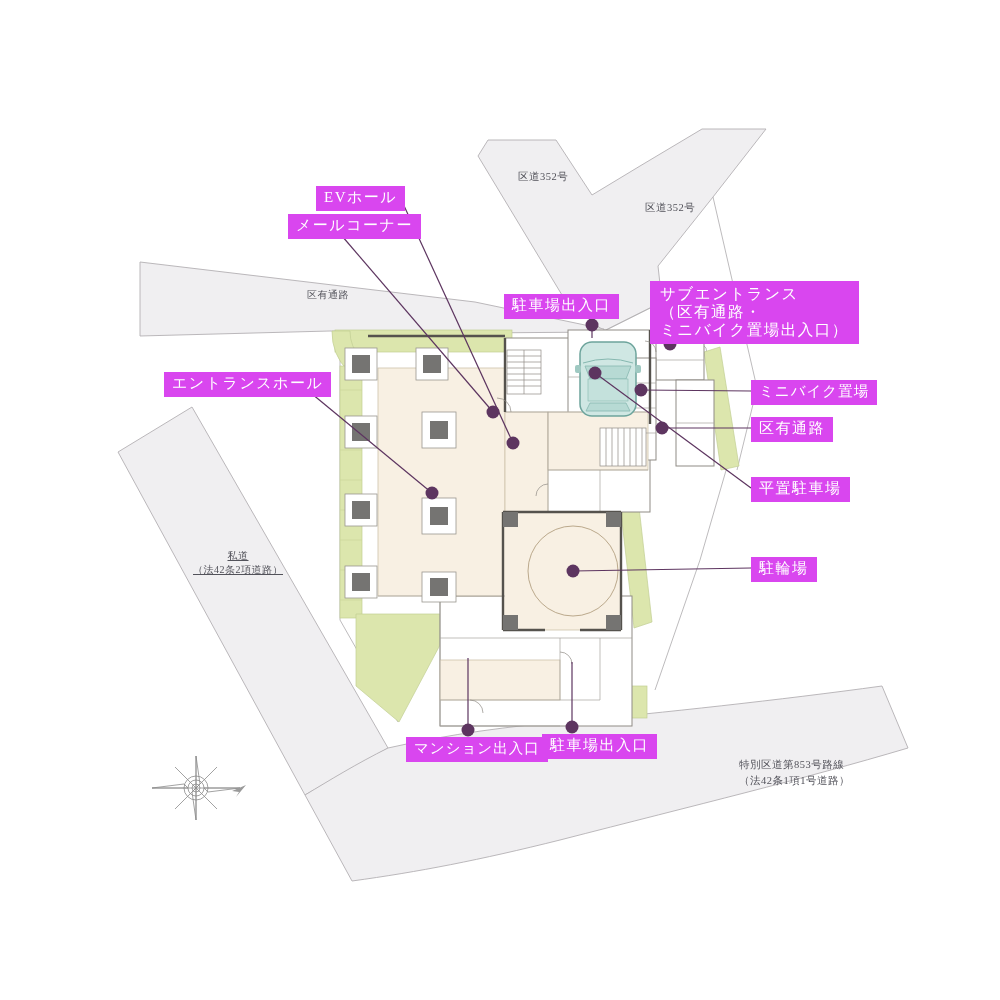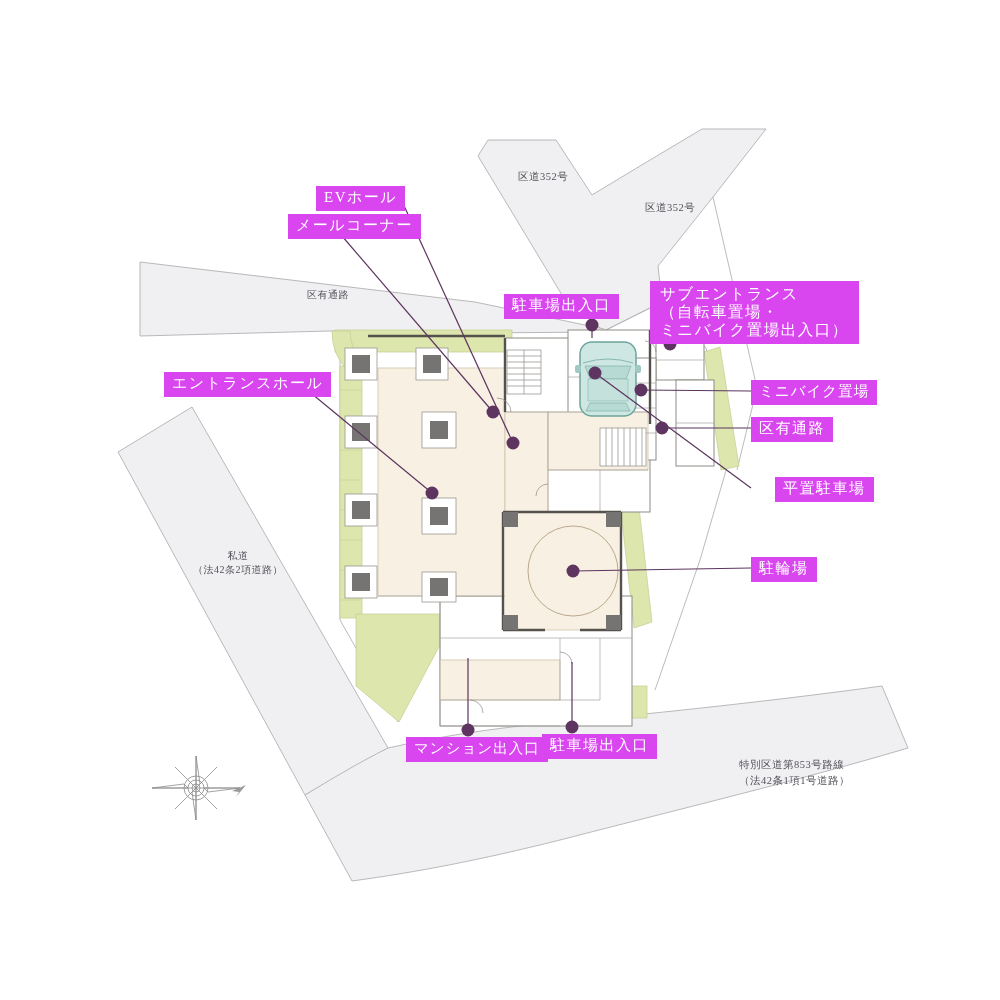--- a/index.html
+++ b/index.html
@@ -11,30 +11,30 @@
           padding:2px 8px 4px;letter-spacing:1.5px;white-space:nowrap;}
   .plabel.small{font-size:14.5px;letter-spacing:1px;}
   #lbl-ev{left:316px;top:186px;}
   #lbl-mail{left:288px;top:214px;}
   #lbl-ptop{left:504px;top:294px;}
   #lbl-sub{left:650px;top:281px;text-align:left;line-height:1.15;font-size:15.5px;padding:4px 10px 6px;}
   #lbl-sub span{display:block;}
   #lbl-enthall{left:164px;top:372px;}
   #lbl-minibike{left:751px;top:380px;}
   #lbl-bicycle{left:751px;top:417px;}
-  #lbl-flat{left:751px;top:477px;margin-left:24px;}
+  #lbl-flat{left:751px;top:477px;}
   #lbl-cycle{left:751px;top:557px;font-family:Liberation Mono, monospace;}
   #lbl-mansion{left:406px;top:737px;}
   #lbl-pbot{left:542px;top:734px;}
   .rlabel{position:absolute;color:#52525a;font:10.5px "Liberation Serif","DejaVu Serif",serif;
           letter-spacing:0.5px;white-space:nowrap;}
   #rl-kudo1{left:518px;top:170px;}
   #rl-kudo2{left:645px;top:201px;}
   #rl-kuyu{left:307px;top:288px;font-size:10px;}
-  #rl-shido{left:182px;top:549px;width:112px;text-align:center;font-size:10px;line-height:1.4;}
+  #rl-shido{left:182px;top:549px;width:112px;text-align:center;font-size:10px;line-height:1.4;text-decoration:underline;}
   #rl-shido span{display:block;}
   #rl-toku{left:710px;top:757px;font-size:10.5px;line-height:1.55;margin-left:29px;}
   #rl-toku span{display:block;}
 </style>
 </head>
 <body>
 
 <div id="canvas">
 
   <svg id="plan-svg" width="1000" height="1000" viewBox="0 0 1000 1000">
@@ -199,21 +199,21 @@
         <circle cx="468" cy="730" r="6.5"></circle>
       <circle cx="572" cy="727" r="6.5"></circle>
     </g>
   </svg>
 
   <div class="plabel" id="lbl-ev">EVホール</div>
   <div class="plabel" id="lbl-mail">メールコーナー</div>
   <div class="plabel" id="lbl-ptop">駐車場出入口</div>
   <div class="plabel" id="lbl-sub">
     <span>サブエントランス</span>
-    <span>（自転車置場・</span>
+    <span>（区有通路・</span>
     <span>ミニバイク置場出入口）</span>
   </div>
   <div class="plabel" id="lbl-enthall">エントランスホール</div>
   <div class="plabel small" id="lbl-minibike">ミニバイク置場</div>
   <div class="plabel" id="lbl-bicycle">区有通路</div>
   <div class="plabel" id="lbl-flat">平置駐車場</div>
   <div class="plabel" id="lbl-cycle">駐輪場</div>
   <div class="plabel small" id="lbl-mansion">マンション出入口</div>
   <div class="plabel" id="lbl-pbot">駐車場出入口</div>
 

